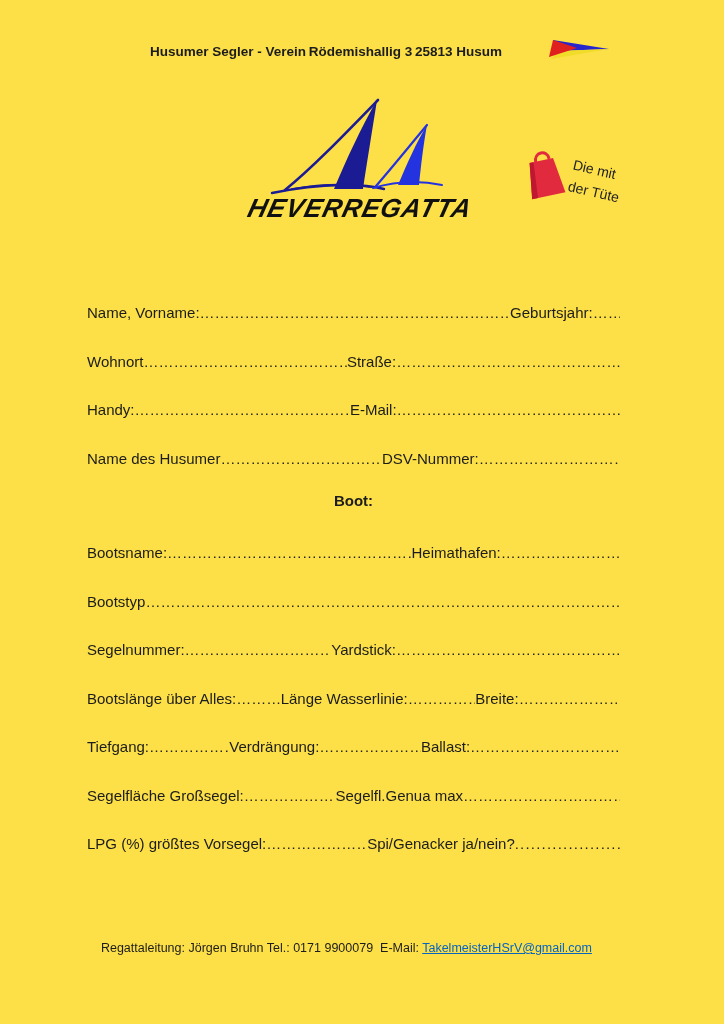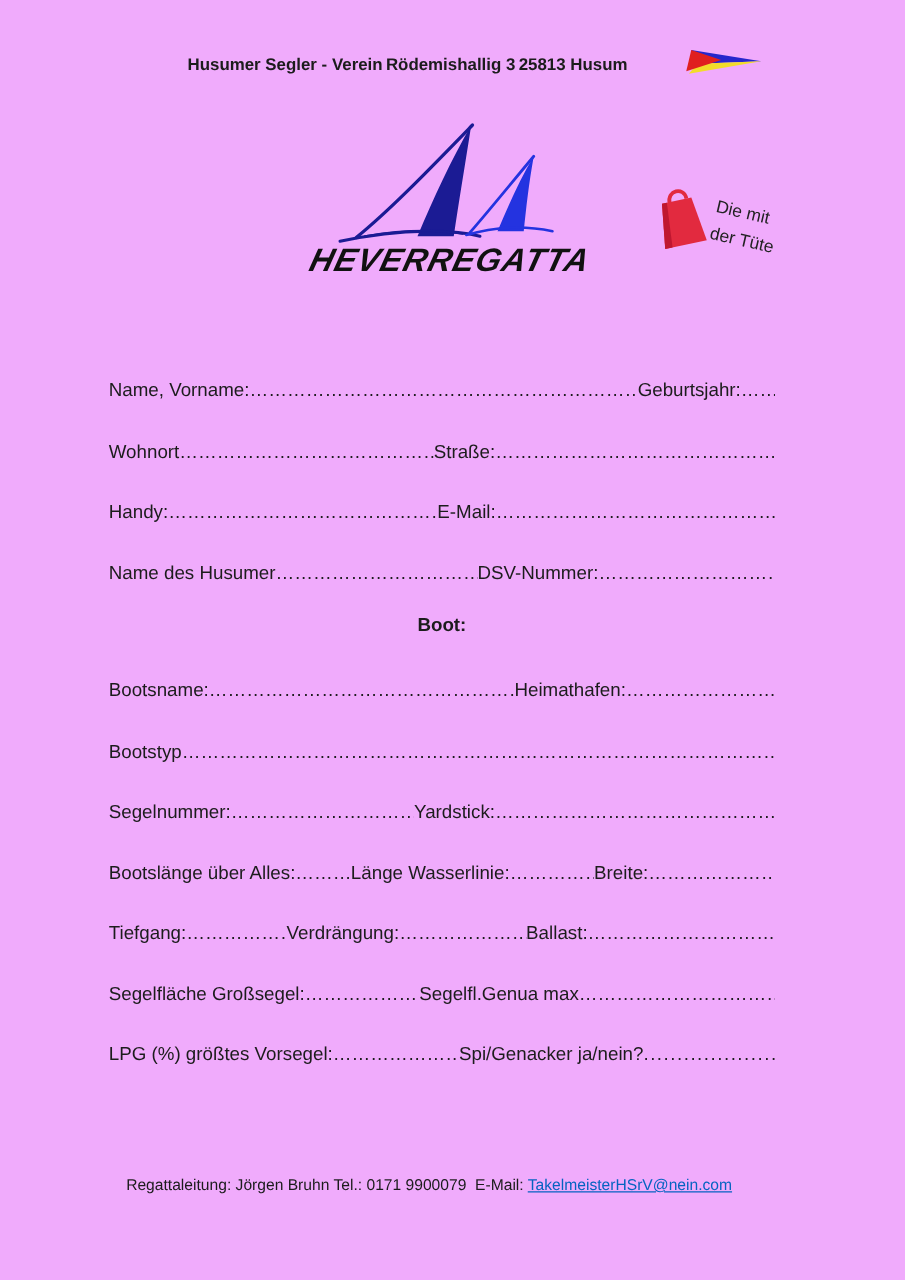--- a/index.html
+++ b/index.html
@@ -2,21 +2,21 @@
 <html style="--text: #1c1c1c; --link-blue: #0563c1; --logo-navy: #1b1b94; --logo-blue: #2433e0; --bag-red: #e22a3f; --burgee-red: #e01f1f; --burgee-blue: #2626cc; --burgee-yellow: #f2dc2a;"><head>
 <meta charset="utf-8">
 <style>
   :root{
     --text:#1c1c1c; --link-blue:#0563c1; --logo-navy:#1b1b94; --logo-blue:#2433e0;
     --bag-red:#e22a3f; --bag-red-dark:#bf1730; --burgee-red:#e01f1f;
     --burgee-blue:#2626cc; --burgee-yellow:#f2dc2a;
   }
   html,body{margin:0;padding:0;background:#ffffff;}
   .page{
-    position:relative; width:724px; height:1024px; background:#f0abfc;
+    position:relative; width:724px; height:1024px; background:#fde047;
     font-family:"Liberation Sans", sans-serif; color:var(--text); overflow:hidden;
   }
   
   .letterhead{
     position:absolute; top:44px; left:150px; width:352px;
     display:flex; justify-content:space-between;
     font-weight:bold; font-size:13.5px; white-space:nowrap;
   }
   .burgee{position:absolute; top:36px; left:543px;}
   
@@ -118,16 +118,16 @@
       <div class="form-line"><span class="seg-label">Bootsname:</span><span class="seg-dots" style="flex-grow: 246;">……………………………………………………………………………………………………………………………………………………………………………………………………………………</span><span class="seg-label">Heimathafen:</span><span class="seg-dots" style="flex-grow: 120;">……………………………………………………………………………………………………………………………………………………………………………………………………………………</span></div>
       <div class="form-line"><span class="seg-label">Bootstyp</span><span class="seg-dots" style="flex-grow: 471;">……………………………………………………………………………………………………………………………………………………………………………………………………………………</span></div>
       <div class="form-line"><span class="seg-label">Segelnummer:</span><span class="seg-dots" style="flex-grow: 148;">……………………………………………………………………………………………………………………………………………………………………………………………………………………</span><span class="seg-label">Yardstick:</span><span class="seg-dots" style="flex-grow: 226;">……………………………………………………………………………………………………………………………………………………………………………………………………………………</span></div>
       <div class="form-line"><span class="seg-label">Bootslänge über Alles:</span><span class="seg-dots" style="flex-grow: 46;">……………………………………………………………………………………………………………………………………………………………………………………………………………………</span><span class="seg-label">Länge Wasserlinie:</span><span class="seg-dots" style="flex-grow: 70;">……………………………………………………………………………………………………………………………………………………………………………………………………………………</span><span class="seg-label">Breite:</span><span class="seg-dots" style="flex-grow: 105;">……………………………………………………………………………………………………………………………………………………………………………………………………………………</span></div>
       <div class="form-line"><span class="seg-label">Tiefgang:</span><span class="seg-dots" style="flex-grow: 83;">……………………………………………………………………………………………………………………………………………………………………………………………………………………</span><span class="seg-label">Verdrängung:</span><span class="seg-dots" style="flex-grow: 105;">……………………………………………………………………………………………………………………………………………………………………………………………………………………</span><span class="seg-label">Ballast:</span><span class="seg-dots" style="flex-grow: 155;">……………………………………………………………………………………………………………………………………………………………………………………………………………………</span></div>
       <div class="form-line"><span class="seg-label">Segelfläche Großsegel:</span><span class="seg-dots" style="flex-grow: 73;">……………………………………………………………………………………………………………………………………………………………………………………………………………………</span><span class="seg-label">Segelfl.Genua max</span><span class="seg-dots" style="flex-grow: 125;">……………………………………………………………………………………………………………………………………………………………………………………………………………………</span></div>
       <div class="form-line"><span class="seg-label">LPG (%) größtes Vorsegel:</span><span class="seg-dots" style="flex-grow: 93;">……………………………………………………………………………………………………………………………………………………………………………………………………………………</span><span class="seg-label">Spi/Genacker ja/nein?</span><span class="seg-dots periods" style="flex-grow: 97;">............................................................................................................................................................................................................................................................................................................</span></div>
     </div>
 
   <div class="footer">
-    <span>Regattaleitung: Jörgen Bruhn Tel.: 0171 9900079  E-Mail: </span><a class="email-link">TakelmeisterHSrV@nein.com</a>
+    <span>Regattaleitung: Jörgen Bruhn Tel.: 0171 9900079  E-Mail: </span><a class="email-link">TakelmeisterHSrV@gmail.com</a>
   </div>
 
 </div>
 
 </body></html>

